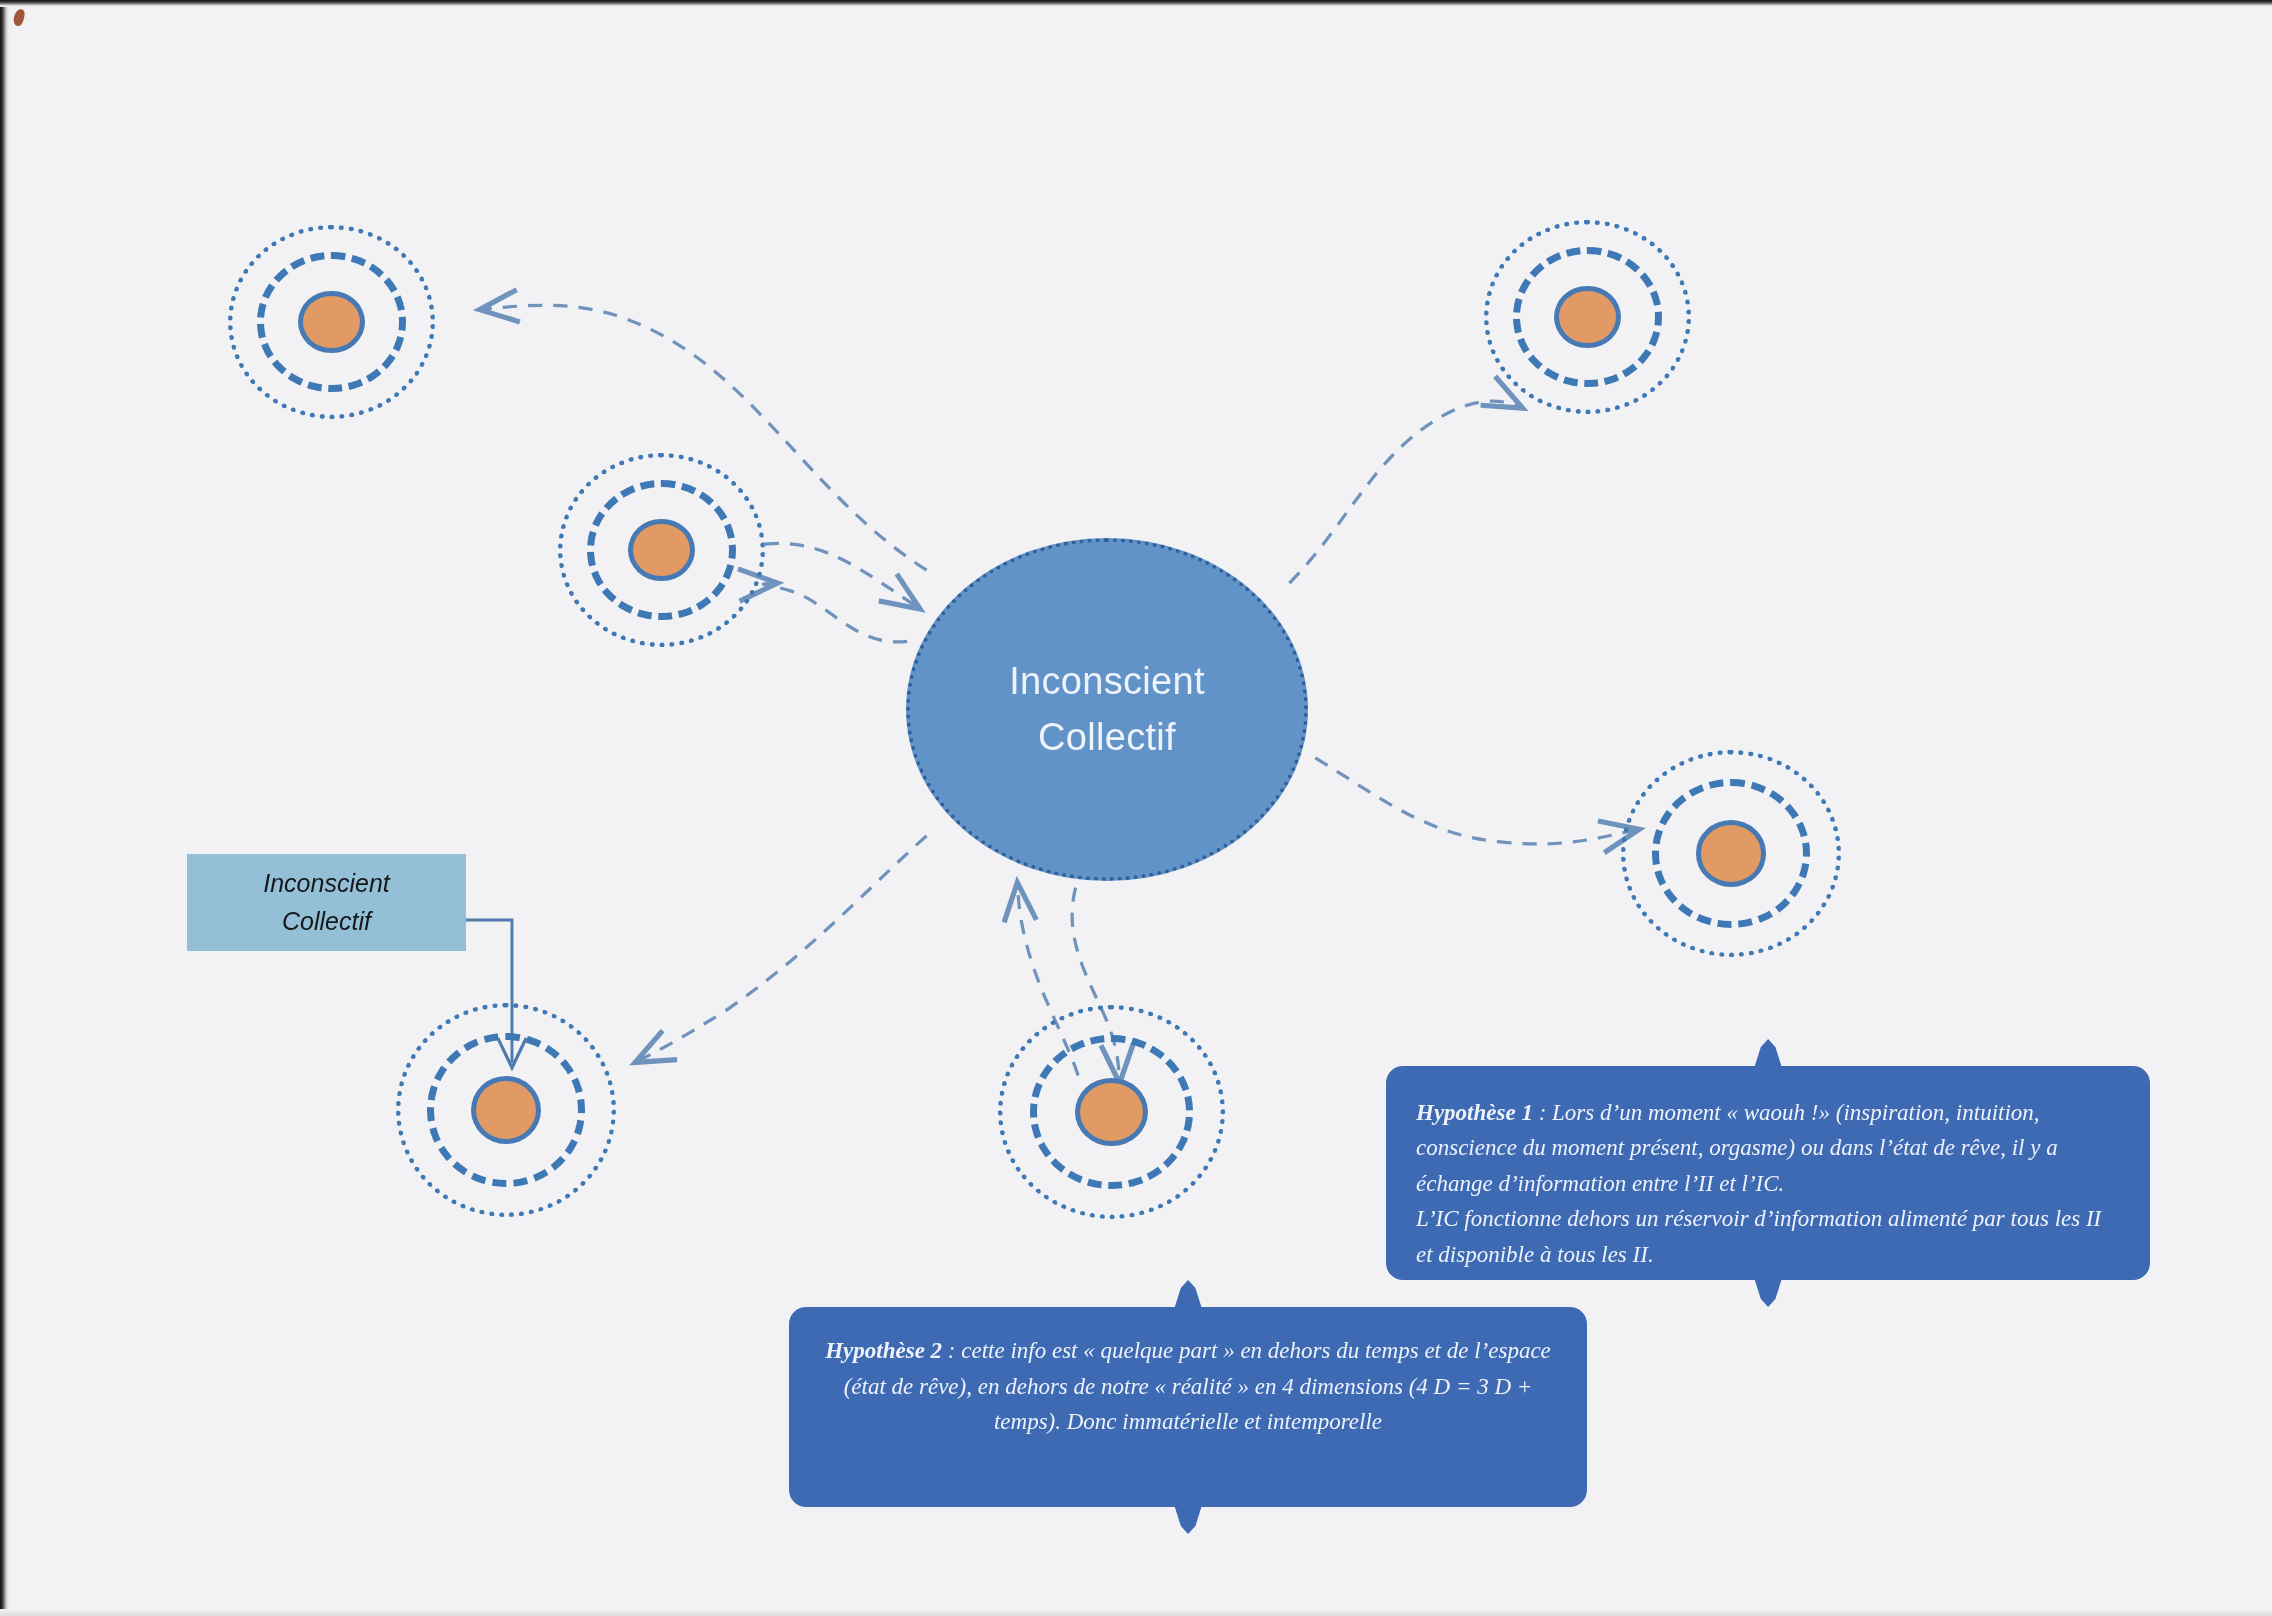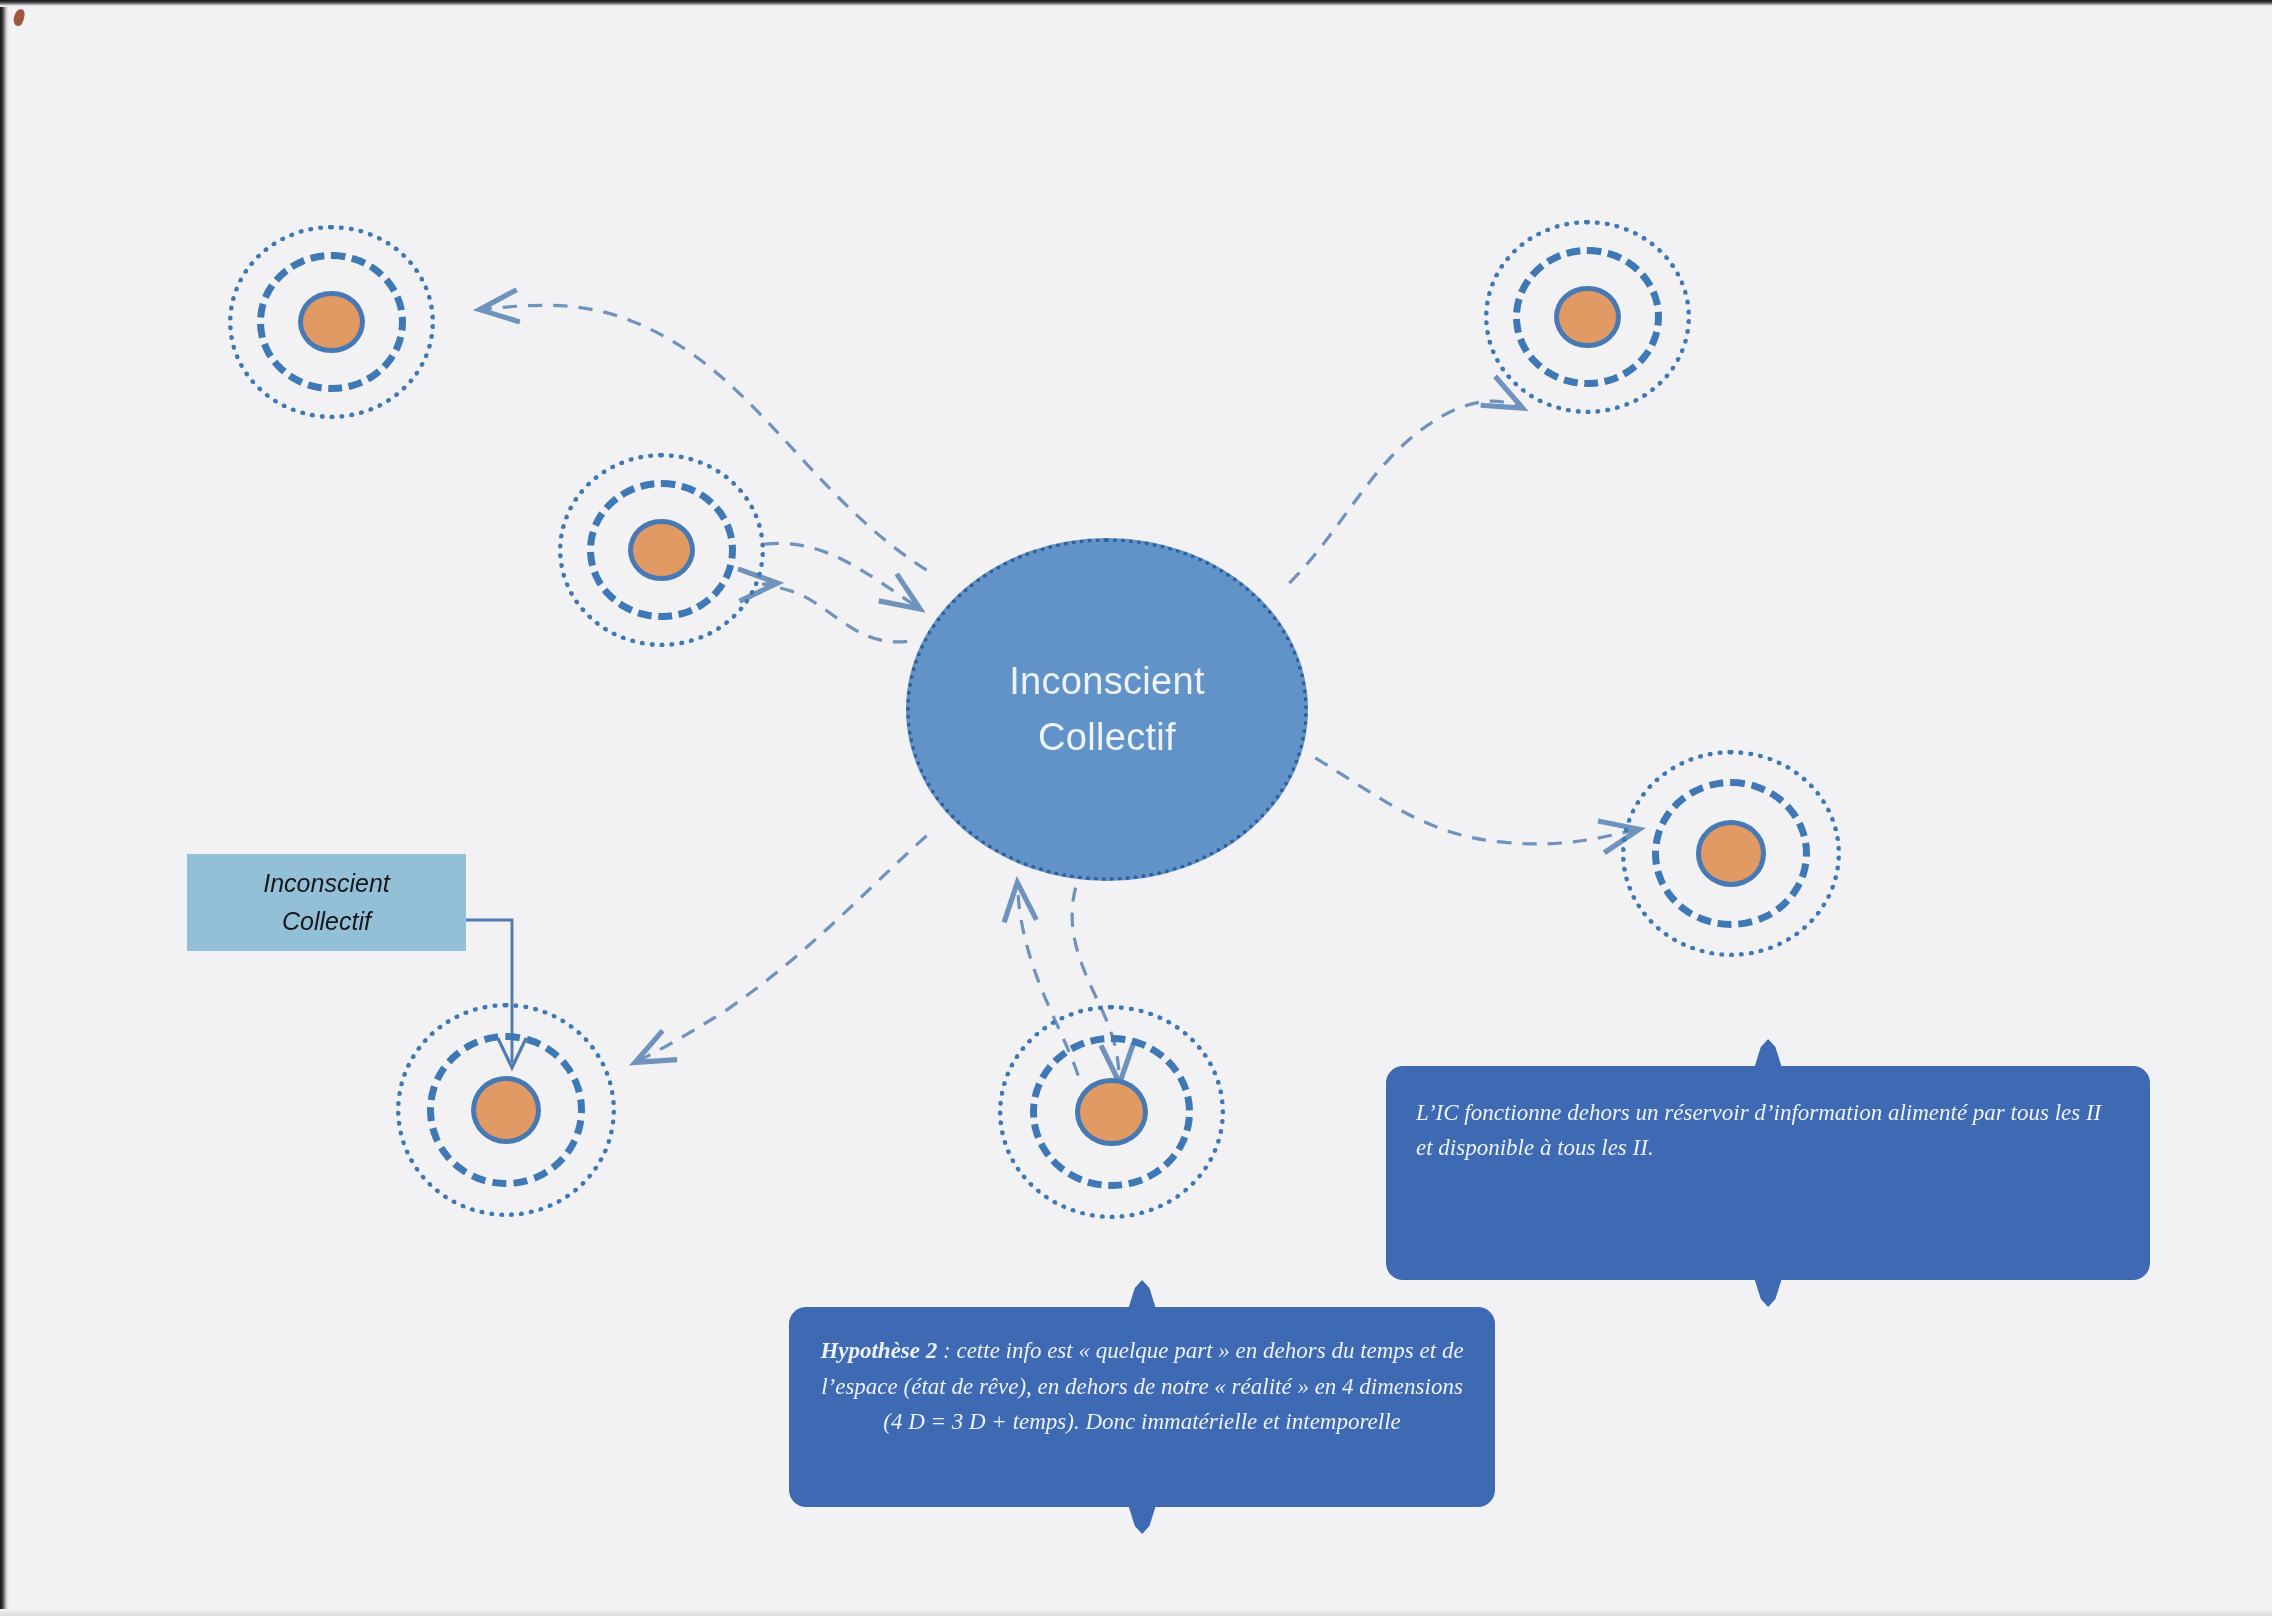--- a/index.html
+++ b/index.html
@@ -112,21 +112,21 @@
   .notch.bot{
     bottom:-27px;
     clip-path:polygon(0 0, 18% 0, 33% 72%, 50% 100%, 67% 72%, 82% 0, 100% 0);
   }
 
   #hypo1{
     left:1386px;top:1066px;width:764px;height:214px;
     padding:28.5px 30px 19.4px 30px;font-size:23px;text-align:left;
   }
   #hypo2{
-    left:789px;top:1307px;width:706px;height:200px;
+    left:789px;top:1307px;width:798px;height:200px;
     padding:26px 28.5px 17px 28.5px;font-size:23px;text-align:center;
   }
 
   
   #legend{
     position:absolute;left:1696px;top:1430px;
     font-weight:bold;font-size:26px;color:#171717;
     line-height:1.62;letter-spacing:0.1px;
   }
 </style>
@@ -215,20 +215,23 @@
 
   <div id="label-box">
     <span>Inconscient</span>
     <span>Collectif</span>
   </div>
 
   <div class="hypo" id="hypo1">
     <div class="notch top"></div>
     <div class="notch bot"></div>
     <p style="margin:0;">
+      <b>Hypothèse 1</b><span> : </span><span>Lors d’un moment « waouh !» (inspiration, intuition, conscience du moment présent, orgasme) ou dans l’état de rêve, il y a échange d’information entre l’II et l’IC.</span>
+    </p>
+    <p style="margin:0;">
       <span>L’IC fonctionne dehors un réservoir d’information alimenté par tous les II et disponible à tous les II.</span>
     </p>
   </div>
 
   <div class="hypo" id="hypo2">
     <div class="notch top"></div>
     <div class="notch bot"></div>
     <p style="margin:0;">
       <b>Hypothèse 2</b><span> : </span><span>cette info est « quelque part » en dehors du temps et de l’espace (état de rêve), en dehors de notre « réalité » en 4 dimensions (4 D = 3 D + temps). Donc immatérielle et intemporelle</span>
     </p>

